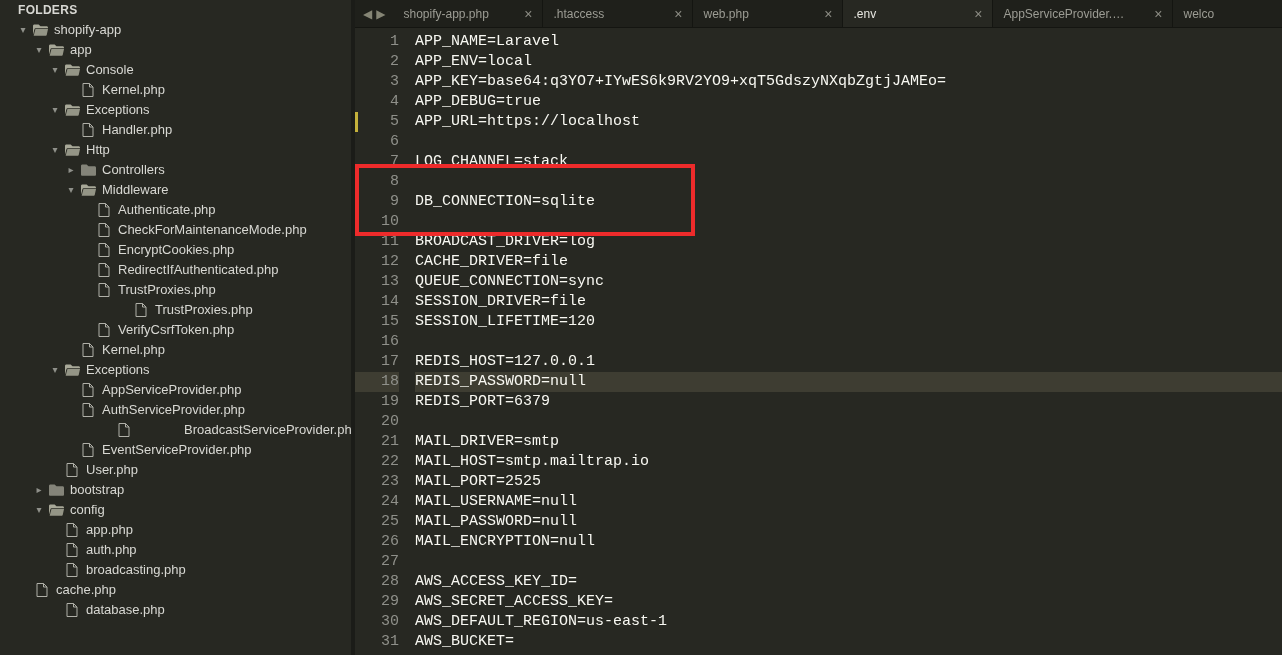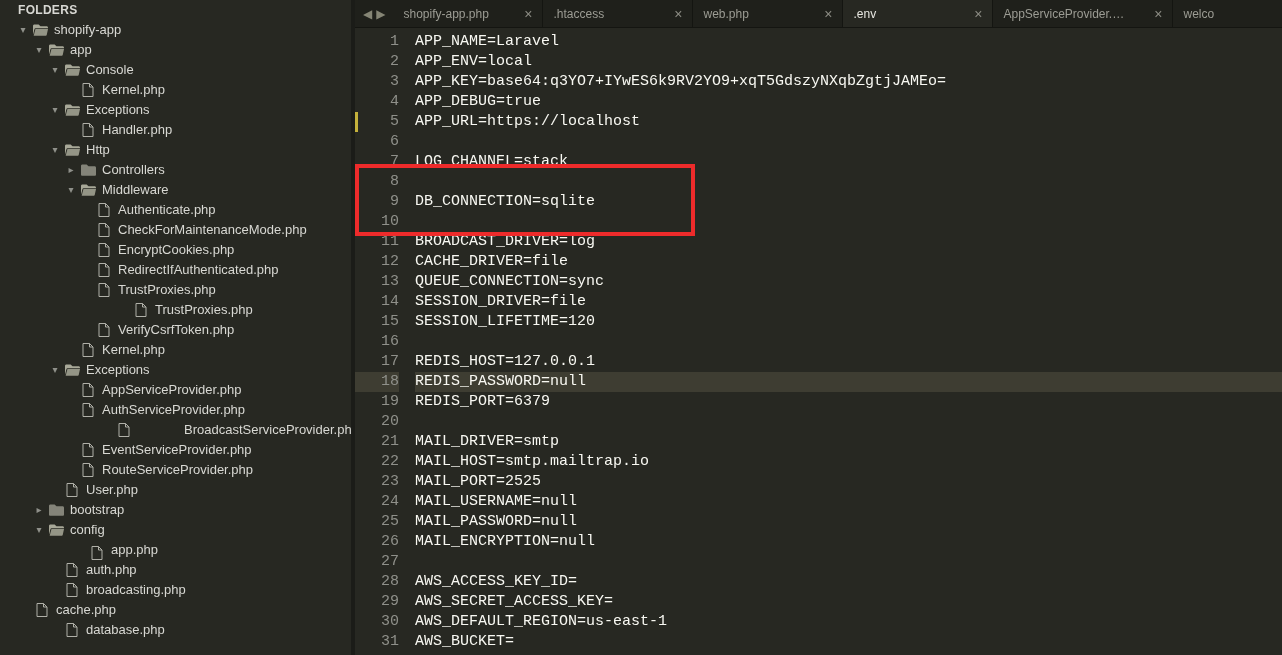--- a/index.html
+++ b/index.html
@@ -273,30 +273,20 @@
         <div class="tree-row" style="padding-left: 66px; align-items: center;">
           <span class="arrow"></span>
           <span class="icon file">
             <svg viewBox="0 0 12 14">
               <path d="M1 .5h6.5L11 4v9.5H1z"></path>
               <path d="M7.5 .5V4H11"></path>
             </svg>
           </span>
           <span class="label">EventServiceProvider.php</span>
         </div>
-        <div class="tree-row" style="padding-left: 66px;">
-          <span class="arrow"></span>
-          <span class="icon file">
-            <svg viewBox="0 0 12 14">
-              <path d="M1 .5h6.5L11 4v9.5H1z"></path>
-              <path d="M7.5 .5V4H11"></path>
-            </svg>
-          </span>
-          <span class="label">RouteServiceProvider.php</span>
-        </div>
         <div class="tree-row" style="padding-left: 50px;">
           <span class="arrow"></span>
           <span class="icon file">
             <svg viewBox="0 0 12 14">
               <path d="M1 .5h6.5L11 4v9.5H1z"></path>
               <path d="M7.5 .5V4H11"></path>
             </svg>
           </span>
           <span class="label">User.php</span>
         </div>
@@ -312,21 +302,21 @@
         <div class="tree-row" style="padding-left: 34px;">
           <span class="arrow">▾</span>
           <span class="icon folder-open">
             <svg viewBox="0 0 16 12">
               <path d="M0 1.5C0 .7.7 0 1.5 0H6l2 2h6.5c.8 0 1.5.7 1.5 1.5V4H2.6c-.5 0-.9.3-1 .8L0 11V1.5z"></path>
               <path d="M2.6 5H16l-1.4 6.3c-.1.4-.5.7-.9.7H.7L2.6 5z" fill-opacity=".85"></path>
             </svg>
           </span>
           <span class="label">config</span>
         </div>
-        <div class="tree-row" style="padding-left: 75px; align-items: flex-end;">
+        <div class="tree-row" style="padding-left: 50px;">
           <span class="arrow"></span>
           <span class="icon file">
             <svg viewBox="0 0 12 14">
               <path d="M1 .5h6.5L11 4v9.5H1z"></path>
               <path d="M7.5 .5V4H11"></path>
             </svg>
           </span>
           <span class="label">app.php</span>
         </div>
         <div class="tree-row" style="padding-left: 50px;">

